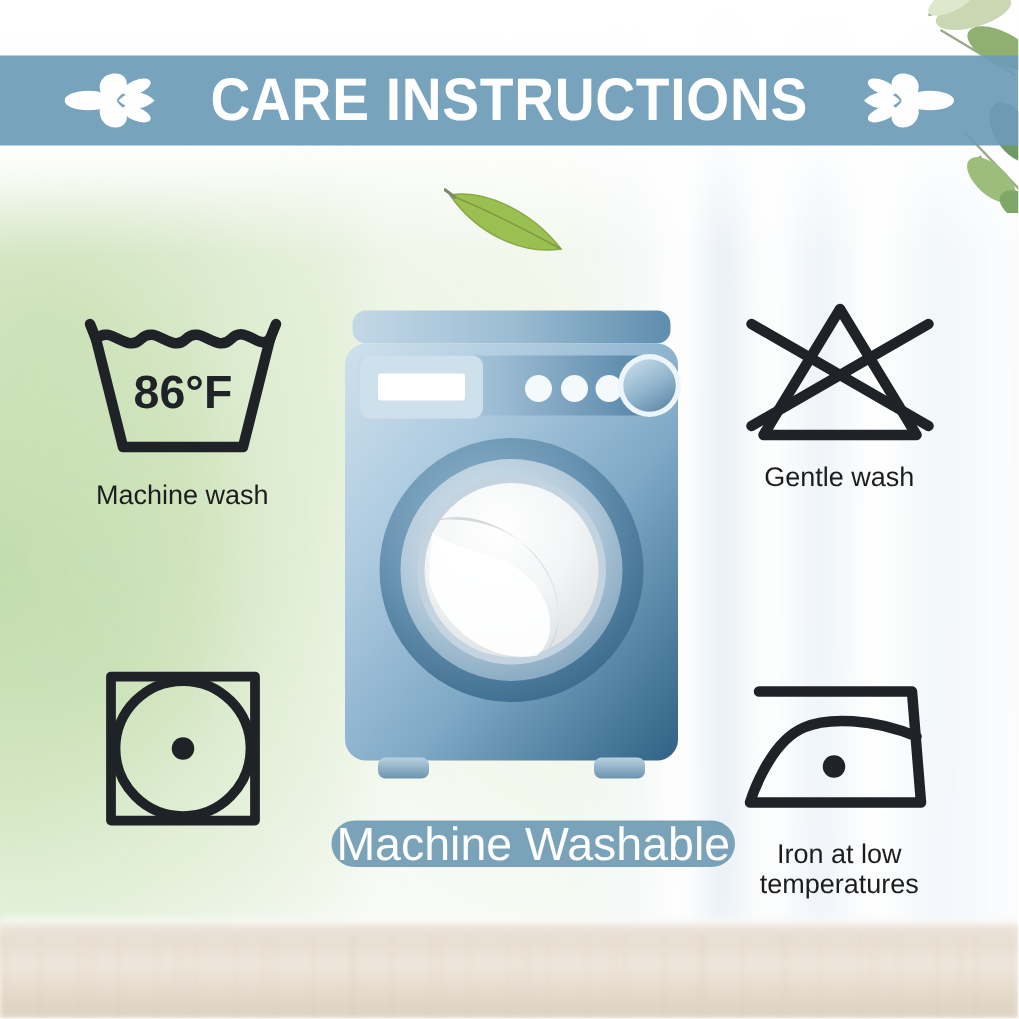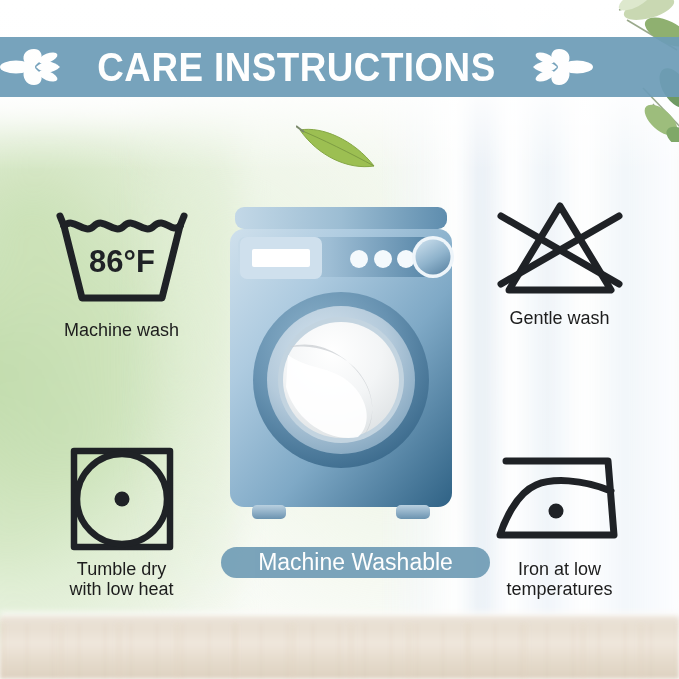--- a/index.html
+++ b/index.html
@@ -114,20 +114,21 @@
   
   .banner {
     position: absolute;
     left: 0; right: 0;
     top: 37px;
     height: 60px;
     background: #6d9db8;
     opacity: 0.93;
     display: flex;
     align-items: center;
+    justify-content: center;
     gap: 18px;
   }
   .banner-title {
     color: #ffffff;
     font-size: 40px;
     line-height: 1;
     font-weight: bold;
     letter-spacing: 0.5px;
     transform: scaleX(0.92);
     white-space: nowrap;
@@ -180,21 +181,21 @@
     height: 31px;
     border-radius: 16px;
     background: #719db6;
     opacity: 0.93;
     display: flex;
     align-items: center;
     justify-content: center;
   }
   .badge-text {
     color: #ffffff;
-    font-size: 23px;
+    font-size: 31px;
     line-height: 1;
     font-family: "Liberation Sans", sans-serif;
   }
 </style>
 </head>
 <body>
 
 <div id="poster">
 
   <div class="bg-base"></div>
@@ -300,24 +301,20 @@
 
   <div class="cell bl">
     <div class="sym-wrap">
       <svg viewBox="0 0 108 108" width="108" height="108">
         <g fill="none" stroke="#1f2226" stroke-width="6.5" stroke-linejoin="round">
           <rect x="6" y="6" width="96" height="96"></rect>
           <circle cx="54" cy="54" r="45"></circle>
         </g>
         <circle cx="54" cy="54" r="7.5" fill="#1f2226"></circle>
       </svg>
-    </div>
-    <div class="cell-label">
-      <span>Tumble dry</span>
-      <span class="l2">with low heat</span>
     </div>
   </div>
 
   <div class="cell br">
     <div class="sym-wrap">
       <svg viewBox="0 0 140 100" width="140" height="100">
         <g fill="none" stroke="#1f2226" stroke-width="7" stroke-linecap="round" stroke-linejoin="round">
           <path d="M16 12 L118 12 L124 86 L10 86
                    C 10 86, 22 46, 46 36
                    C 62 29, 92 30, 121 42"></path>

